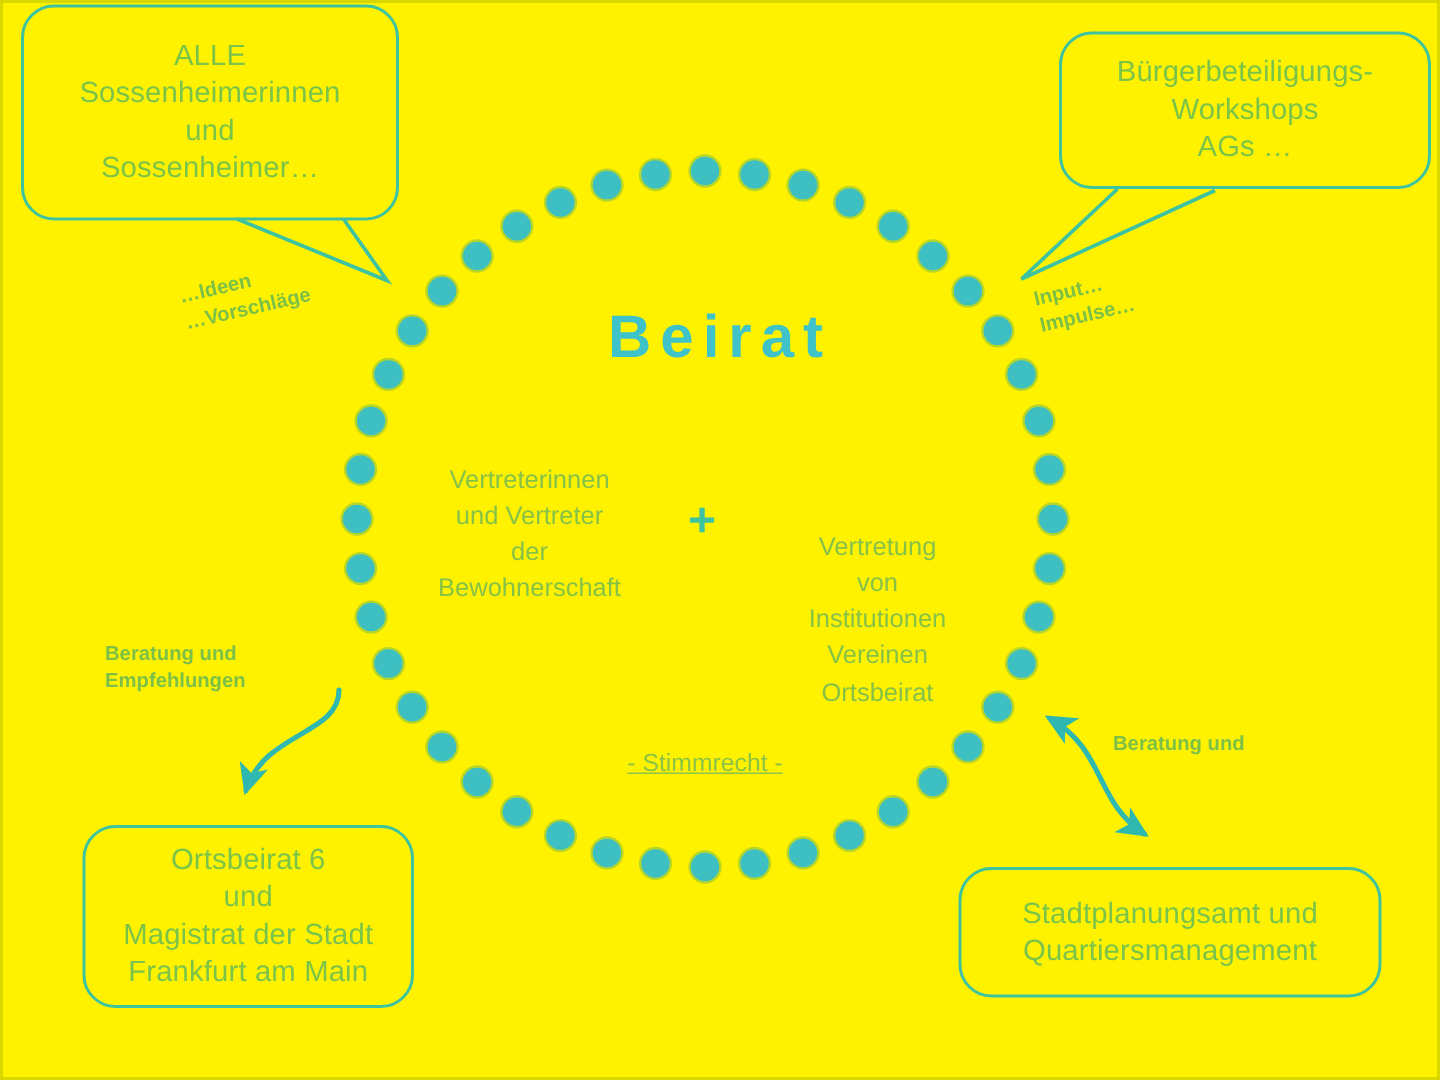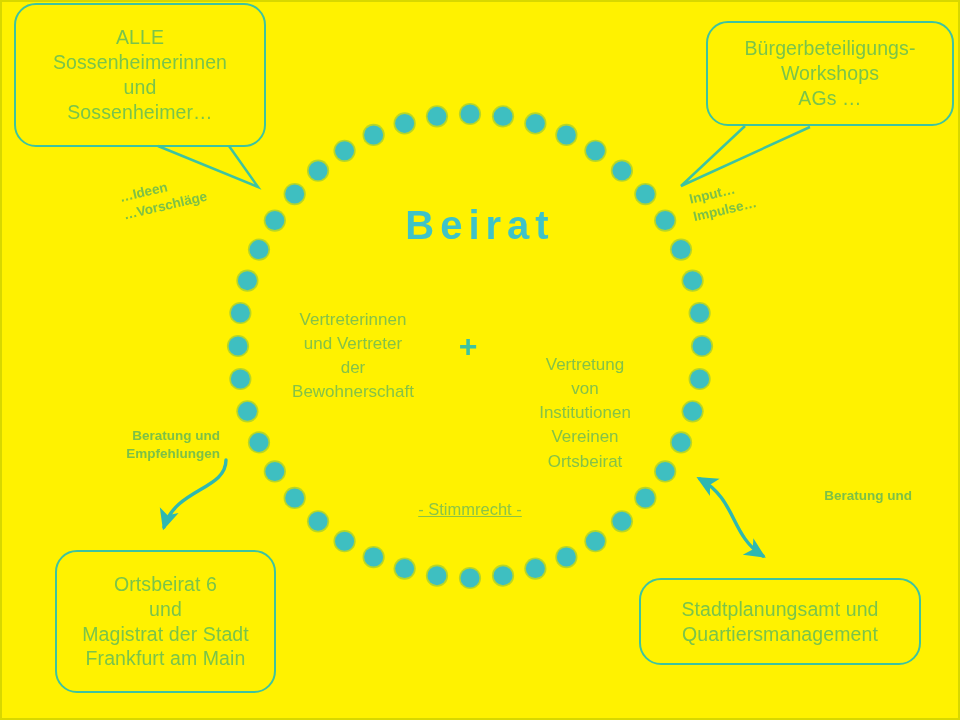--- a/index.html
+++ b/index.html
@@ -44,21 +44,21 @@
     justify-content: center;
     text-align: center;
     color: #7ac44a;
     line-height: 1.28;
     letter-spacing: .1px;
   }
   .bubble .txt { width: 100%; padding: 0 8px; }
 
   #bubble-alle     { left: 14px;  top: 3px;    width: 252px; height: 144px; font-size: 19.5px; }
   #bubble-workshop { left: 706px; top: 21px;   width: 248px; height: 105px; font-size: 19.5px; }
-  #box-ortsbeirat  { left: 55px;  top: 550px;  width: 221px; height: 143px; font-size: 19.5px; }
+  #box-ortsbeirat  { left: 55px;  top: 550px;  width: 221px; height: 122px; font-size: 19.5px; }
   #box-stadt       { left: 639px; top: 578px;  width: 282px; height: 87px;  font-size: 19.5px; }
 
   
   .center-title {
     position: absolute;
     left: 0; top: 203px;
     width: 960px;
     text-align: center;
     font-size: 40px;
     font-weight: bold;
@@ -95,21 +95,21 @@
     text-decoration: underline;
   }
 
   
   .annot {
     position: absolute;
     font-size: 13.5px;
     font-weight: bold;
     color: #7cc047;
     line-height: 1.35;
-    text-align: right;
+    text-align: left;
     white-space: pre-line;
   }
   #annot-ideen {
     left: 120px; top: 172px; width: 150px;
     transform: rotate(-13deg);
     text-align: left;
   }
   #annot-input {
     left: 690px; top: 176px; width: 130px;
     transform: rotate(-13deg);

